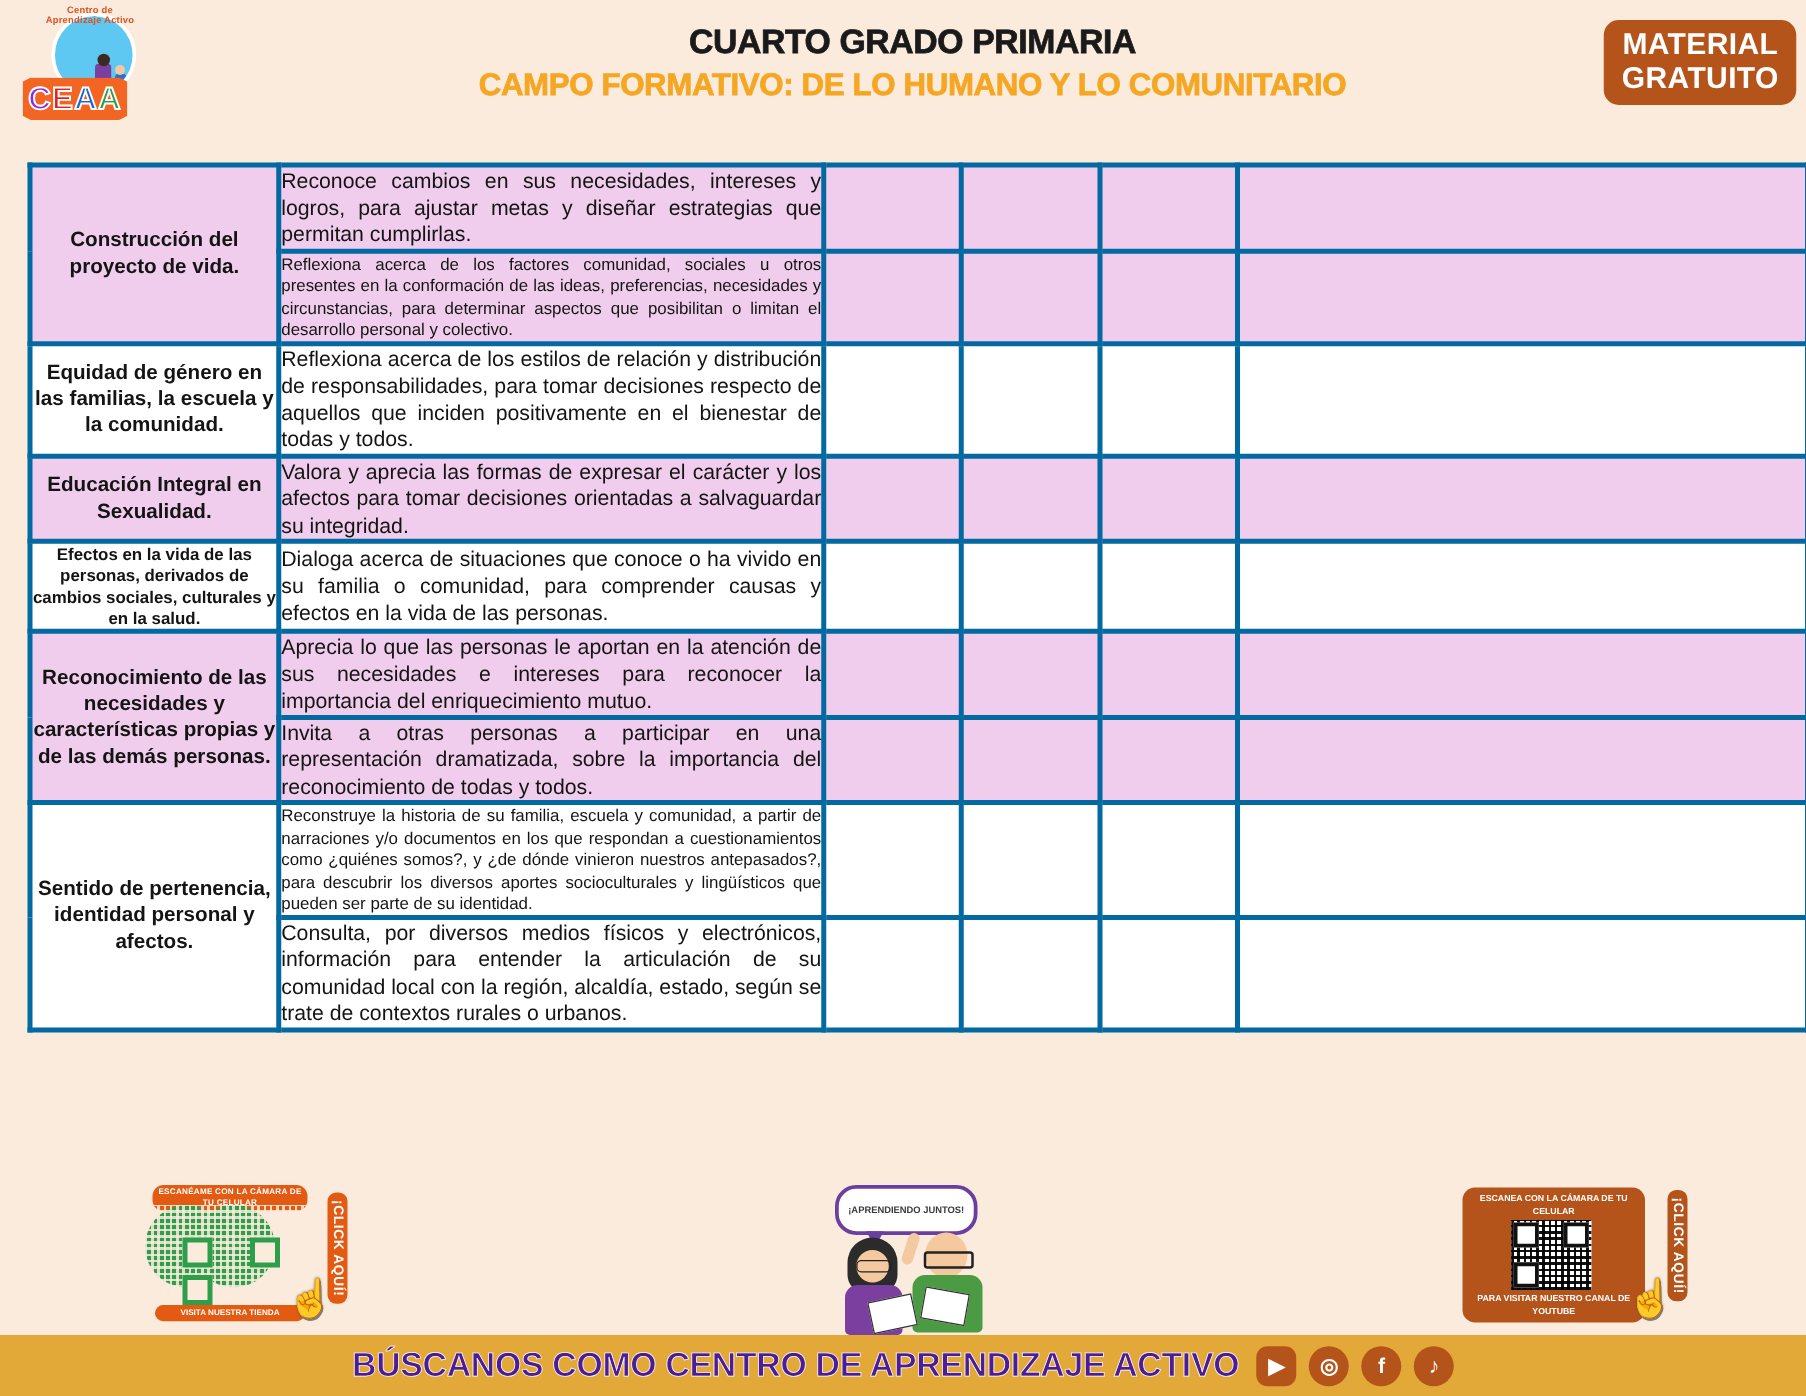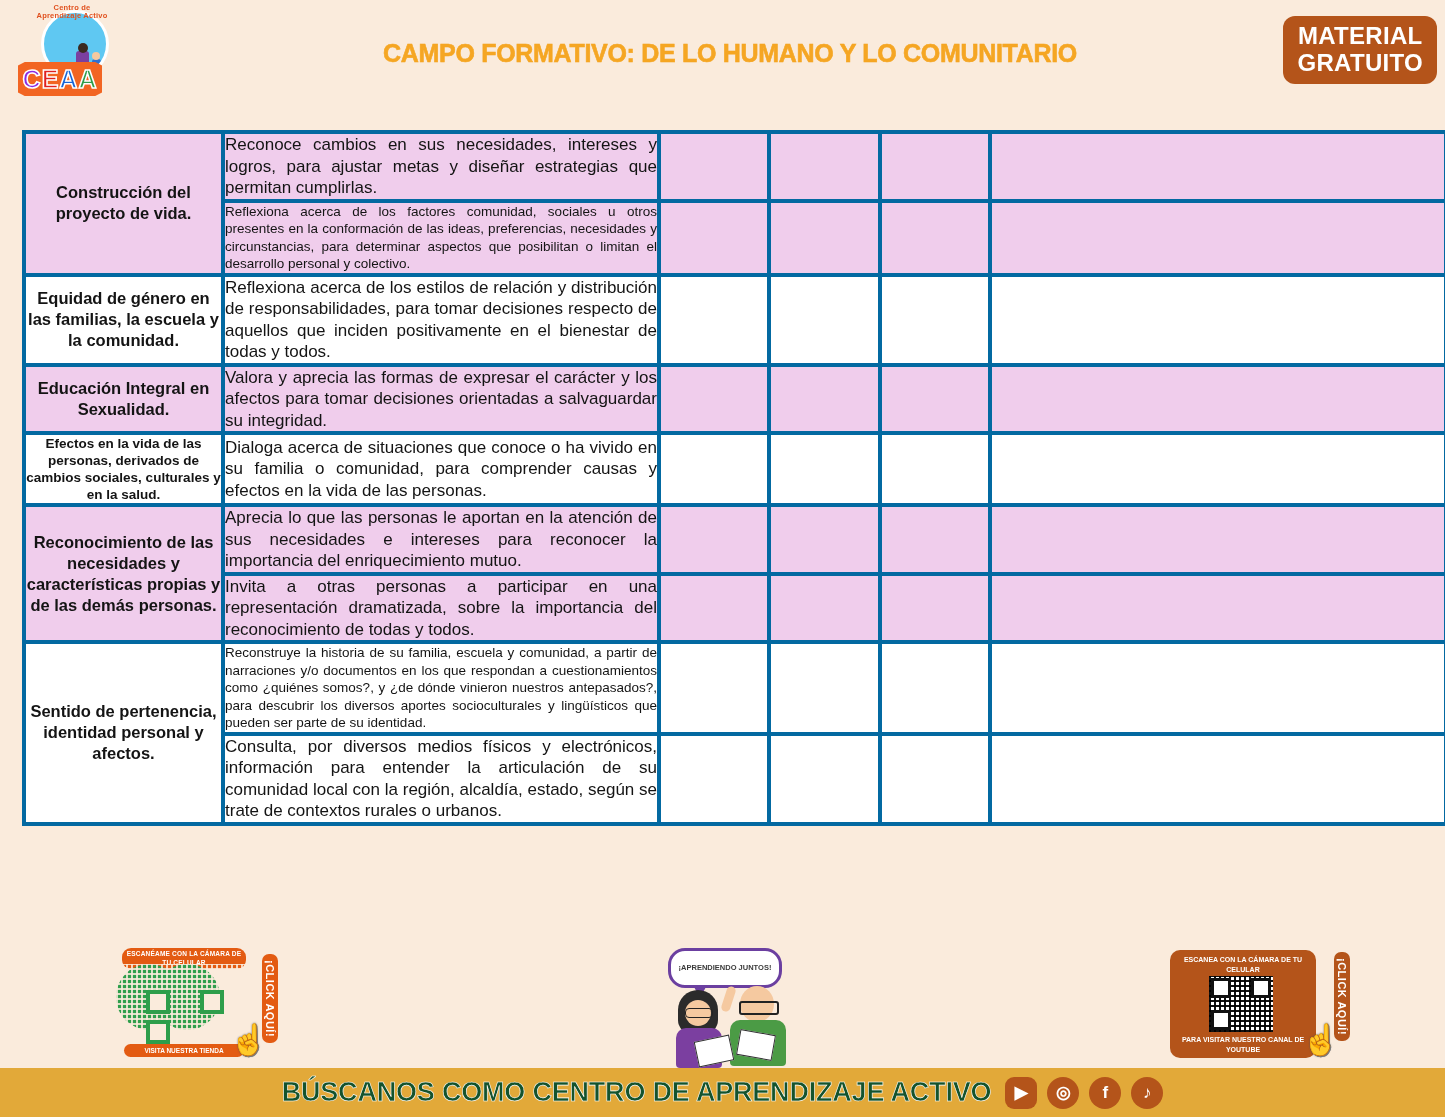--- a/index.html
+++ b/index.html
@@ -61,21 +61,21 @@
     position:absolute;left:300px;top:18px;width:860px;
     text-align:center;
   }
   .title-main{
     font-size:27px;font-weight:bold;color:#1a1a1a;
     line-height:31px;letter-spacing:-.3px;
     -webkit-text-stroke:0.6px #1a1a1a;
   }
   .title-sub{
     font-size:25px;font-weight:bold;color:#F5A623;
-    line-height:30px;margin-top:20px;letter-spacing:-.3px;
+    line-height:30px;margin-top:4px;letter-spacing:-.3px;
     -webkit-text-stroke:0.6px #F5A623;
   }
   .badge{
     position:absolute;right:8px;top:16px;
     background:#B4541A;color:#fff;
     border-radius:12px;
     padding:6px 14px 8px 14px;
     text-align:center;
     font-size:24px;font-weight:bold;line-height:27px;
     letter-spacing:.3px;
@@ -222,21 +222,21 @@
     padding:6px 2px;letter-spacing:.5px;
   }
 
   
   .bottombar{
     position:absolute;left:0;top:1068px;width:1445px;height:49px;
     background:#E2A939;
     display:flex;align-items:center;justify-content:center;gap:14px;
   }
   .bottombar .txt{
-    color:#14532d;font-size:27px;font-weight:bold;letter-spacing:-.2px;
+    color:#4c1d95;font-size:27px;font-weight:bold;letter-spacing:-.2px;
     -webkit-text-stroke:.6px #fff;
   }
   .sico{
     width:32px;height:32px;border-radius:50%;background:#B4541A;
     display:flex;align-items:center;justify-content:center;
     color:#fff;font-size:17px;font-weight:bold;
   }
   .sico.round{border-radius:9px;}
 </style>
 </head>
@@ -256,20 +256,21 @@
 
       </div>
     </div>
     <div class="arc">Centro de Aprendizaje Activo</div>
     <div class="ribbon">
       <span class="ceaa"><span class="c1">C</span><span class="c2">E</span><span class="c3">A</span><span class="c4">A</span></span>
     </div>
   </div>
 
   <div class="titles">
+    <div class="title-main">CUARTO GRADO PRIMARIA</div>
     <div class="title-sub">CAMPO FORMATIVO: DE LO HUMANO Y LO COMUNITARIO</div>
   </div>
 
   <div class="badge">
     <div>MATERIAL</div>
     <div>GRATUITO</div>
   </div>
 </div>
 
 <table class="tbl">

